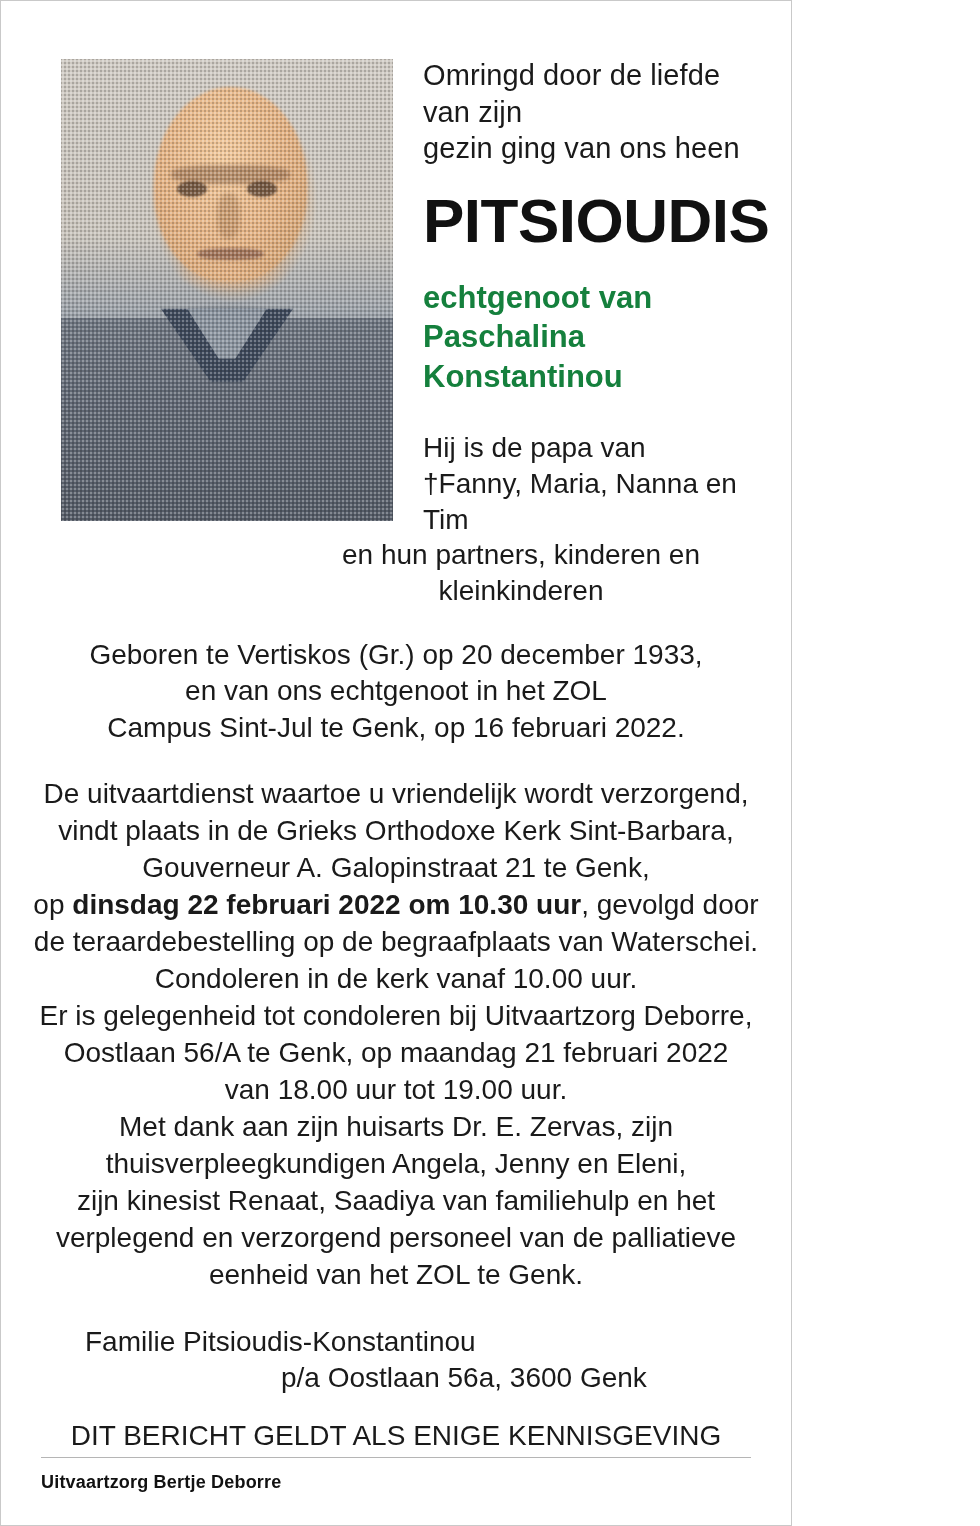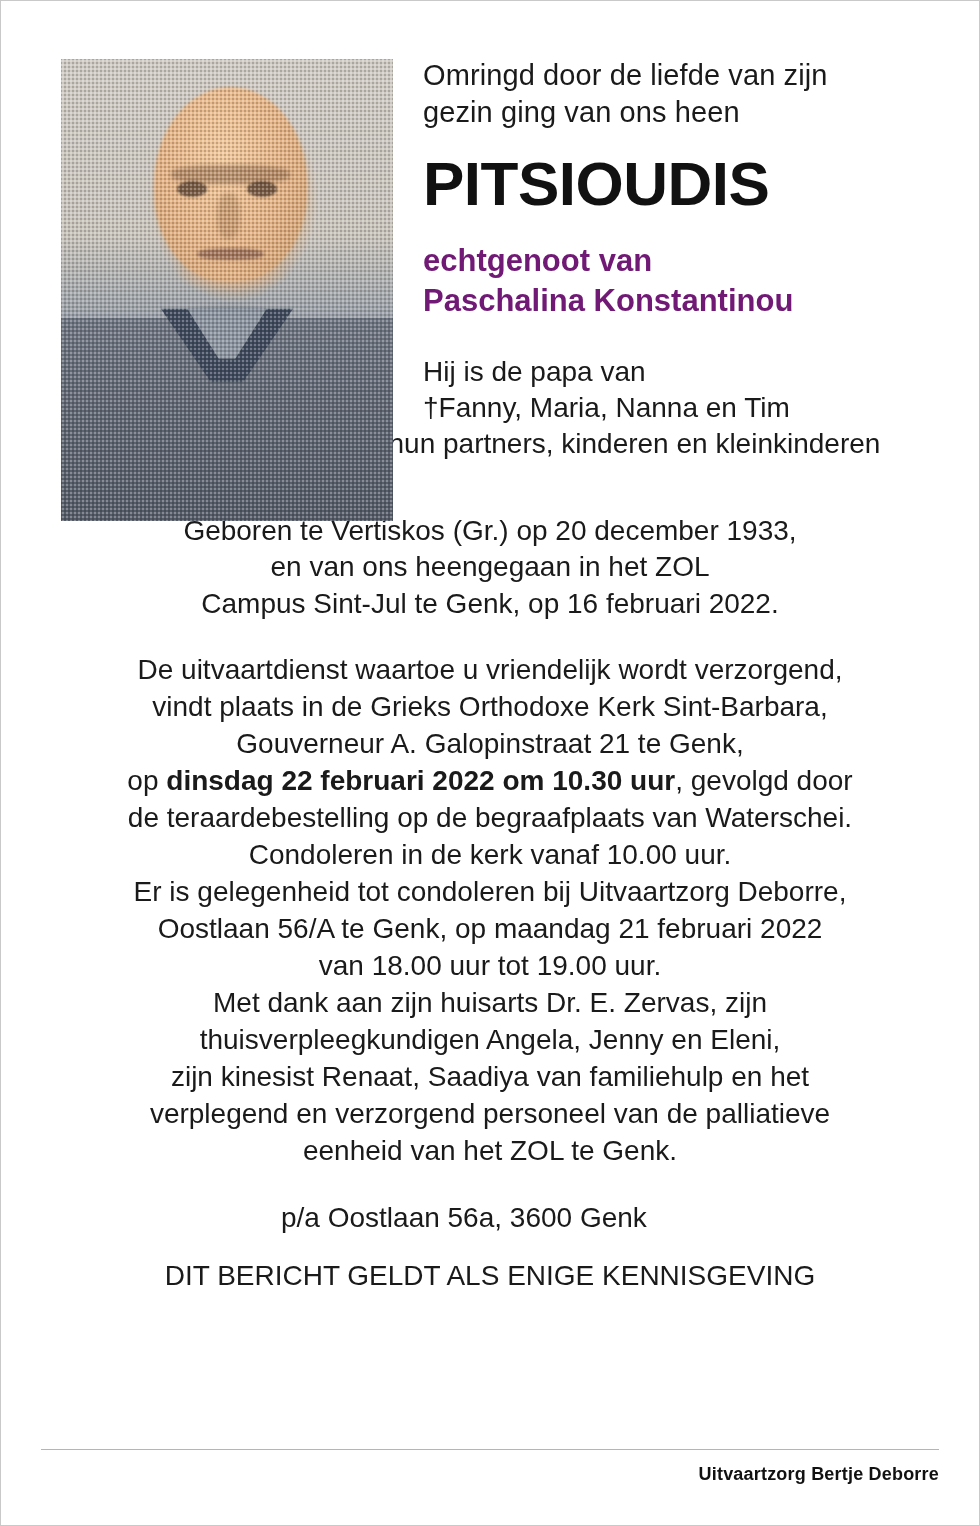--- a/index.html
+++ b/index.html
@@ -10,21 +10,21 @@
   body {
     width: 980px;
     height: 1526px;
     font-family: "Liberation Sans", sans-serif;
     color: #1a1a1a;
     overflow: hidden;
   }
   .card {
     position: relative;
     box-sizing: border-box;
-    width: 980px;
+    width: 792px;
     height: 1526px;
     border: 1px solid #c9c9c9;
     background: #ffffff;
     padding: 14px 22px 10px 22px;
   }
   .top-area {
     display: block;
     position: relative;
     min-height: 470px;
   }
@@ -161,21 +161,21 @@
     letter-spacing: -.5px;
     margin-top: 22px;
     color: #111;
   }
   .name .line2 { display: block; }
   .spouse {
     font-weight: bold;
     font-size: 31px;
     line-height: 1.27;
     margin-top: 26px;
-    color: #701a75;
+    color: #15803d;
   }
   .children-block {
     margin-top: 34px;
     font-size: 28px;
     line-height: 1.28;
   }
   .children-line1, .children-line2 { display: block; }
   .children-line3 {
     display: block;
     text-align: center;
@@ -219,22 +219,22 @@
   .notice {
     margin-top: 24px;
     text-align: center;
     font-size: 28px;
   }
 
   .footer {
     position: absolute;
     left: 40px;
     right: 40px;
-    bottom: 40px;
-    text-align: right;
+    bottom: 32px;
+    text-align: left;
     border-top: 1px solid #b5b5b5;
     padding-top: 14px;
   }
   .footer .f-title {
     font-weight: bold;
     font-size: 18px;
     letter-spacing: .2px;
     color: #111;
   }
   .footer .f-sub {
@@ -285,21 +285,21 @@
         <span class="children-line2">†Fanny, Maria, Nanna en Tim</span>
         <span class="children-line3">en hun partners, kinderen en kleinkinderen</span>
       </div>
     </div>
   </div>
 
   <div class="gap-1"></div>
 
   <div class="center-block birth">
     <p>Geboren te Vertiskos (Gr.) op 20 december 1933,</p>
-    <p>en van ons heengegaan in het ZOL</p>
+    <p>en van ons echtgenoot in het ZOL</p>
     <p>Campus Sint-Jul te Genk, op 16 februari 2022.</p>
   </div>
 
   <div class="gap-2"></div>
 
   <div class="center-block service">
     <p>De uitvaartdienst waartoe u vriendelijk wordt verzorgend,</p>
     <p>vindt plaats in de Grieks Orthodoxe Kerk Sint-Barbara,</p>
     <p>Gouverneur A. Galopinstraat 21 te Genk,</p>
     <p><span>op </span><b>dinsdag 22 februari 2022 om 10.30 uur</b><span>, gevolgd door</span></p>
@@ -312,20 +312,21 @@
     <p>thuisverpleegkundigen Angela, Jenny en Eleni,</p>
     <p>zijn kinesist Renaat, Saadiya van familiehulp en het</p>
     <p>verplegend en verzorgend personeel van de palliatieve</p>
     <p>eenheid van het ZOL te Genk.</p>
   </div>
 
   <div class="gap-3"></div>
 
   <div class="rouw">
     <div class="row">
+      <span>Familie Pitsioudis-Konstantinou</span>
     </div>
     <div class="value2">p/a Oostlaan 56a, 3600 Genk</div>
   </div>
 
   <div class="notice">DIT BERICHT GELDT ALS ENIGE KENNISGEVING</div>
 
   <div class="footer">
     <div class="f-title">Uitvaartzorg Bertje Deborre</div>
   </div>
 

